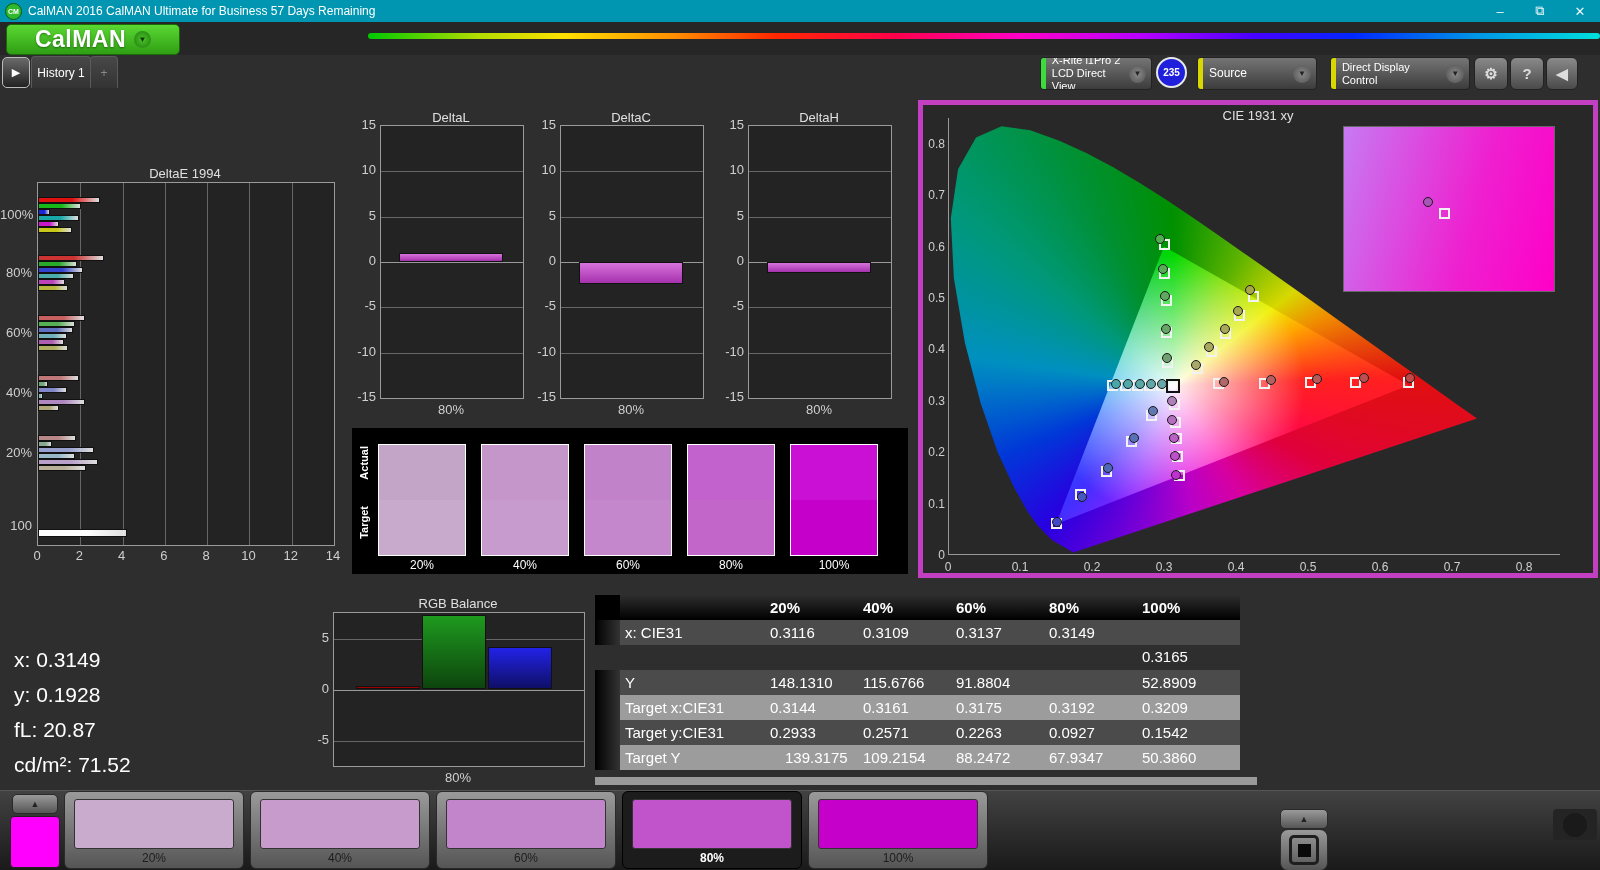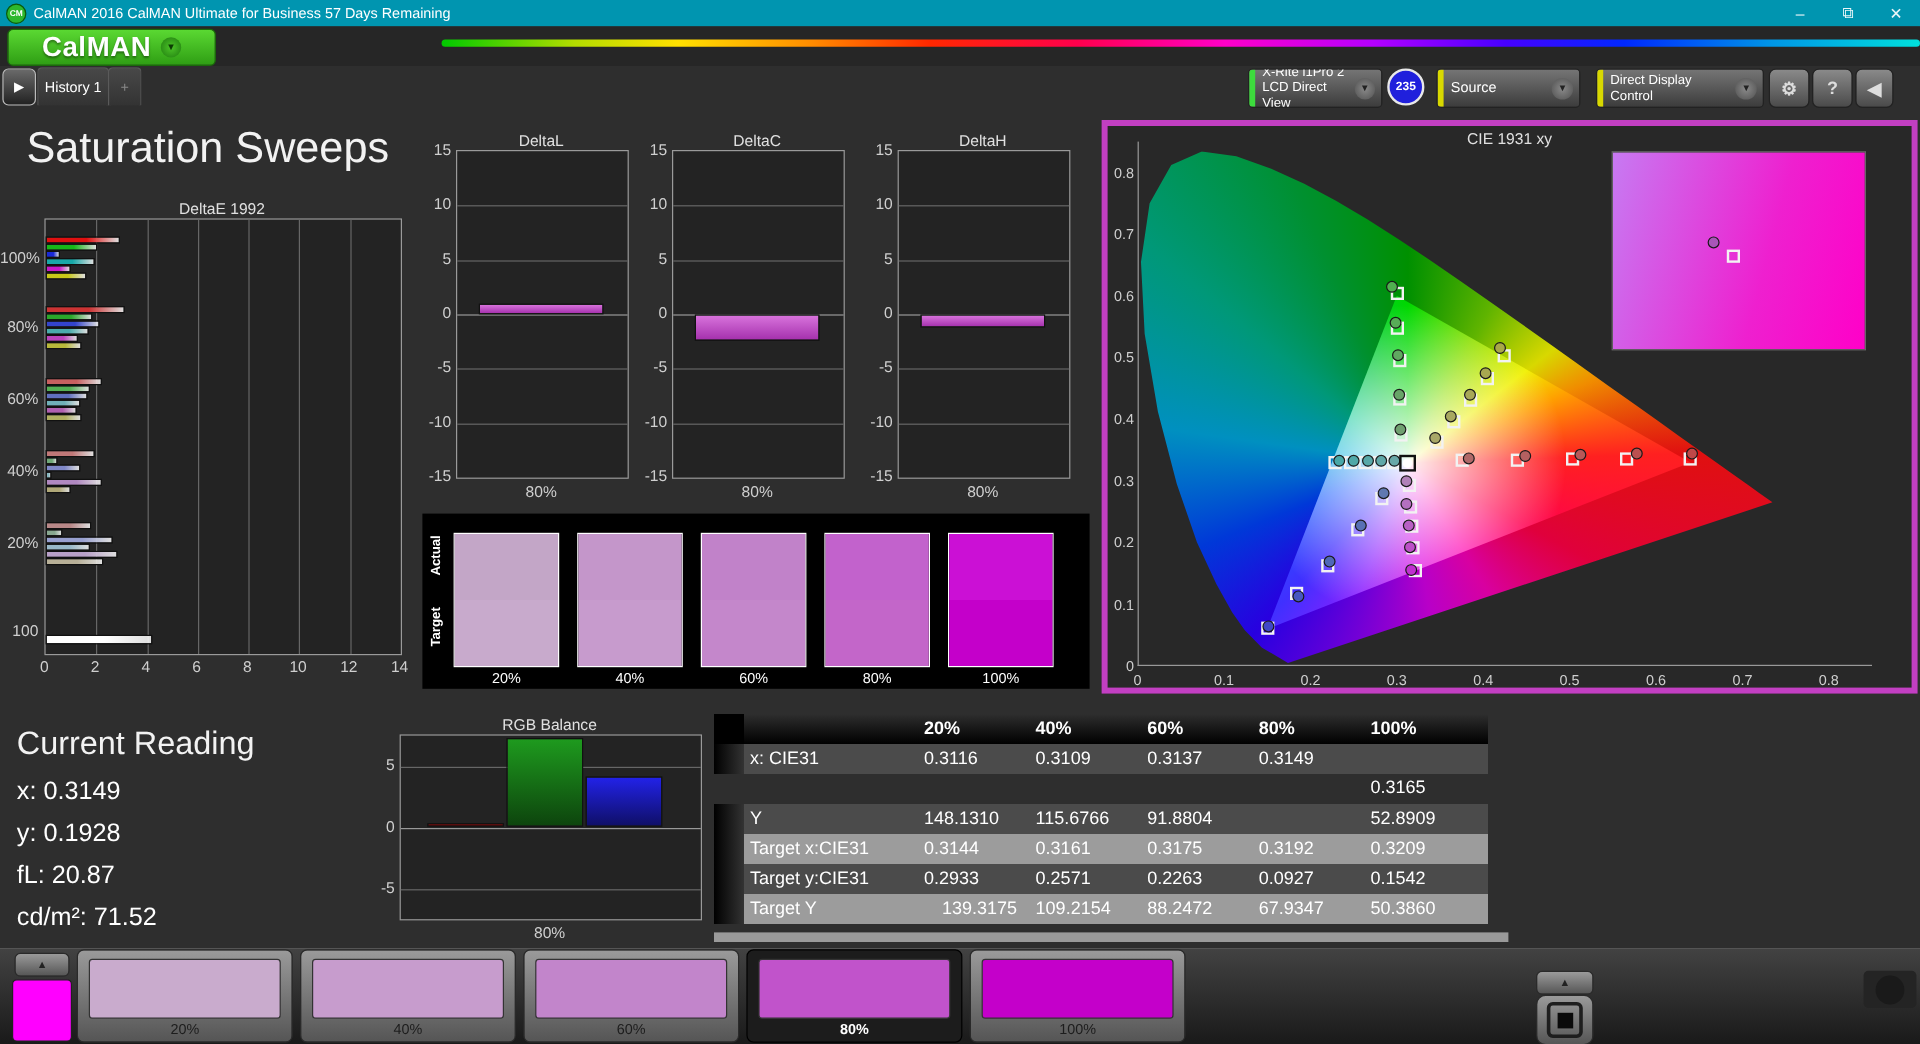--- a/index.html
+++ b/index.html
@@ -141,23 +141,22 @@
   </div>
   <div class="dd" style="left:1330px;width:138px;justify-content:space-between;">
     <div class="dd-stripe" style="background:#d8d800;"></div>
     <div class="dd-text" style="font-size:11px;">Direct Display Control</div>
     <div class="dd-arrow">▼</div>
   </div>
   <div class="tool-btn" style="left:1474px;">⚙</div>
   <div class="tool-btn" style="left:1510px;">?</div>
   <div class="tool-btn" style="left:1546px;width:30px;">◀</div>
 
-  <div class="abs" style="left:22px;top:102px;font-size:36px;font-weight:300;color:#f2f2f2;">Saturation Sweeps</div>
-
-  <div class="chart-title" style="left:37px;top:166px;width:296px;">DeltaE 1992</div>
+
+  <div class="chart-title" style="left:37px;top:166px;width:296px;">DeltaE 1994</div>
   <div class="plot" id="deltae-plot" style="left:37px;top:182px;width:296px;height:362px;">
       <div class="gridline-v" style="left: 42.2857px;"></div>
       <div class="gridline-v" style="left: 84.5714px;"></div>
       <div class="gridline-v" style="left: 126.857px;"></div>
       <div class="gridline-v" style="left: 169.143px;"></div>
       <div class="gridline-v" style="left: 211.429px;"></div>
       <div class="gridline-v" style="left: 253.714px;"></div>
       <div class="bar-h" style="left: 0px; top: 14px; width: 62.3714px; background: linear-gradient(90deg, rgb(224, 16, 16) 55%, rgba(255, 255, 255, 0.85));"></div>
       <div class="bar-h" style="left: 0px; top: 20px; width: 43.3429px; background: linear-gradient(90deg, rgb(24, 184, 24) 55%, rgba(255, 255, 255, 0.85));"></div>
       <div class="bar-h" style="left: 0px; top: 26px; width: 11.6286px; background: linear-gradient(90deg, rgb(24, 40, 216) 55%, rgba(255, 255, 255, 0.85));"></div>
@@ -381,21 +380,20 @@
         <div class="axlab" style="left: 0px; width: 22px; text-align: right; top: 340.176px;">0.2</div>
         <div class="axlab" style="left: 0px; width: 22px; text-align: right; top: 288.765px;">0.3</div>
         <div class="axlab" style="left: 0px; width: 22px; text-align: right; top: 237.353px;">0.4</div>
         <div class="axlab" style="left: 0px; width: 22px; text-align: right; top: 185.941px;">0.5</div>
         <div class="axlab" style="left: 0px; width: 22px; text-align: right; top: 134.529px;">0.6</div>
         <div class="axlab" style="left: 0px; width: 22px; text-align: right; top: 83.1176px;">0.7</div>
         <div class="axlab" style="left: 0px; width: 22px; text-align: right; top: 31.7059px;">0.8</div>
       </div>
   </div>
 
-  <div class="cur-title" style="left:14px;top:604px;">Current Reading</div>
   <div id="cur-lines">
       <div class="cur-line" style="left: 14px; top: 648px;">x: 0.3149</div>
       <div class="cur-line" style="left: 14px; top: 683px;">y: 0.1928</div>
       <div class="cur-line" style="left: 14px; top: 718px;">fL: 20.87</div>
       <div class="cur-line" style="left: 14px; top: 753px;">cd/m²: 71.52</div>
     </div>
 
   <div class="chart-title" style="left:333px;top:596px;width:250px;">RGB Balance</div>
   <div class="plot" id="rgb-plot" style="left:333px;top:612px;width:250px;height:153px;">
       <div class="gridline-h" style="top: 25.5px;"></div>

